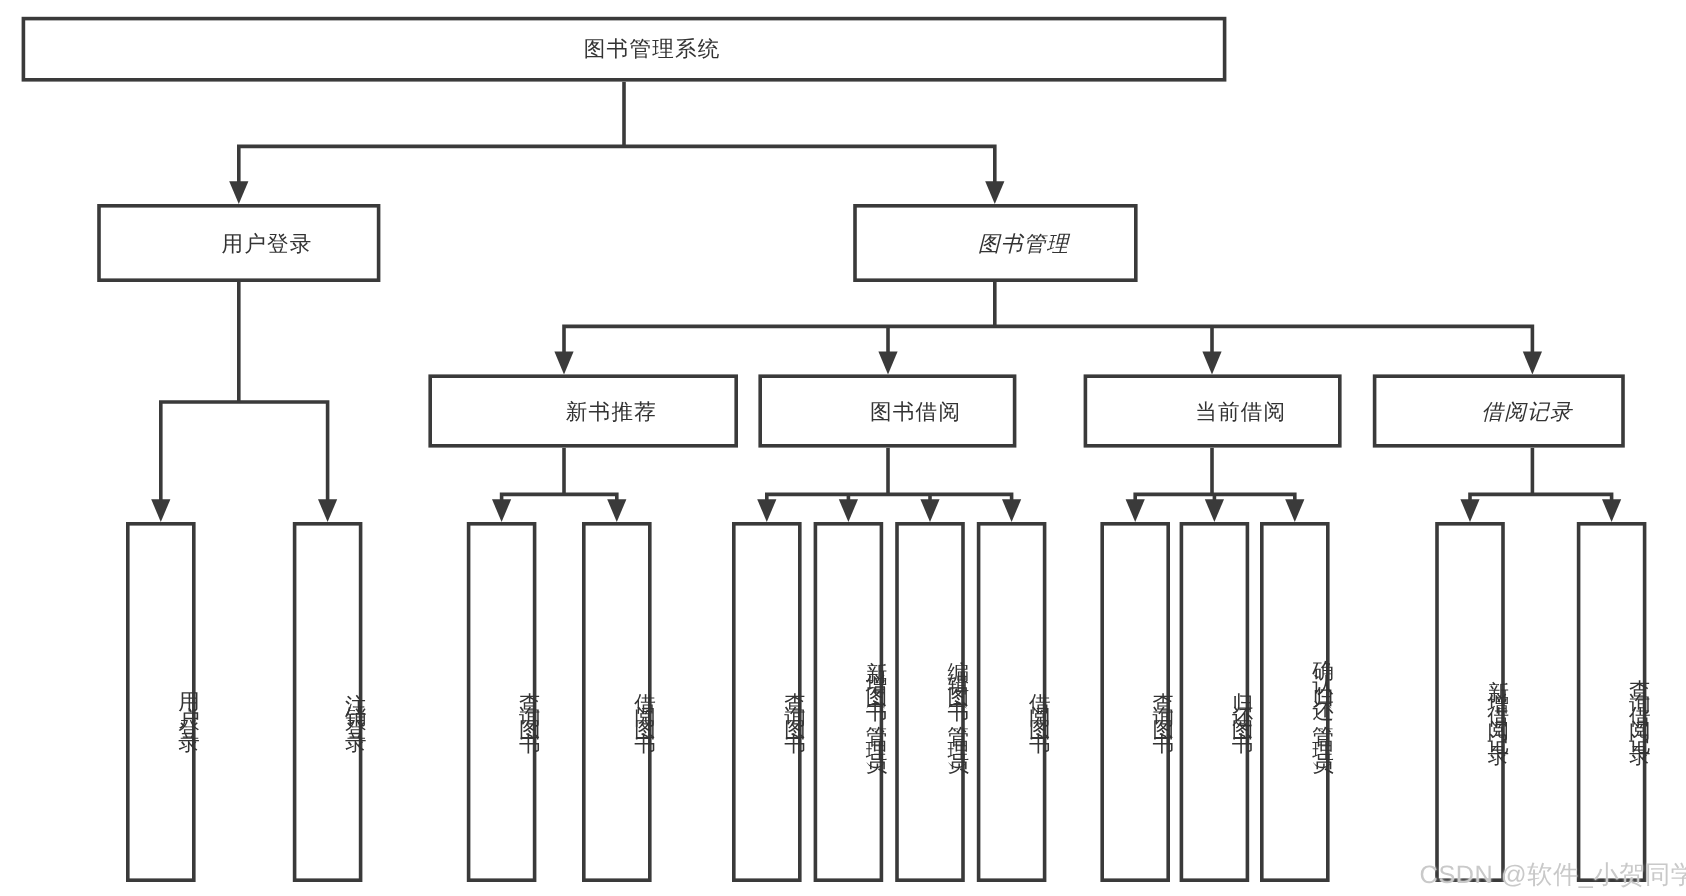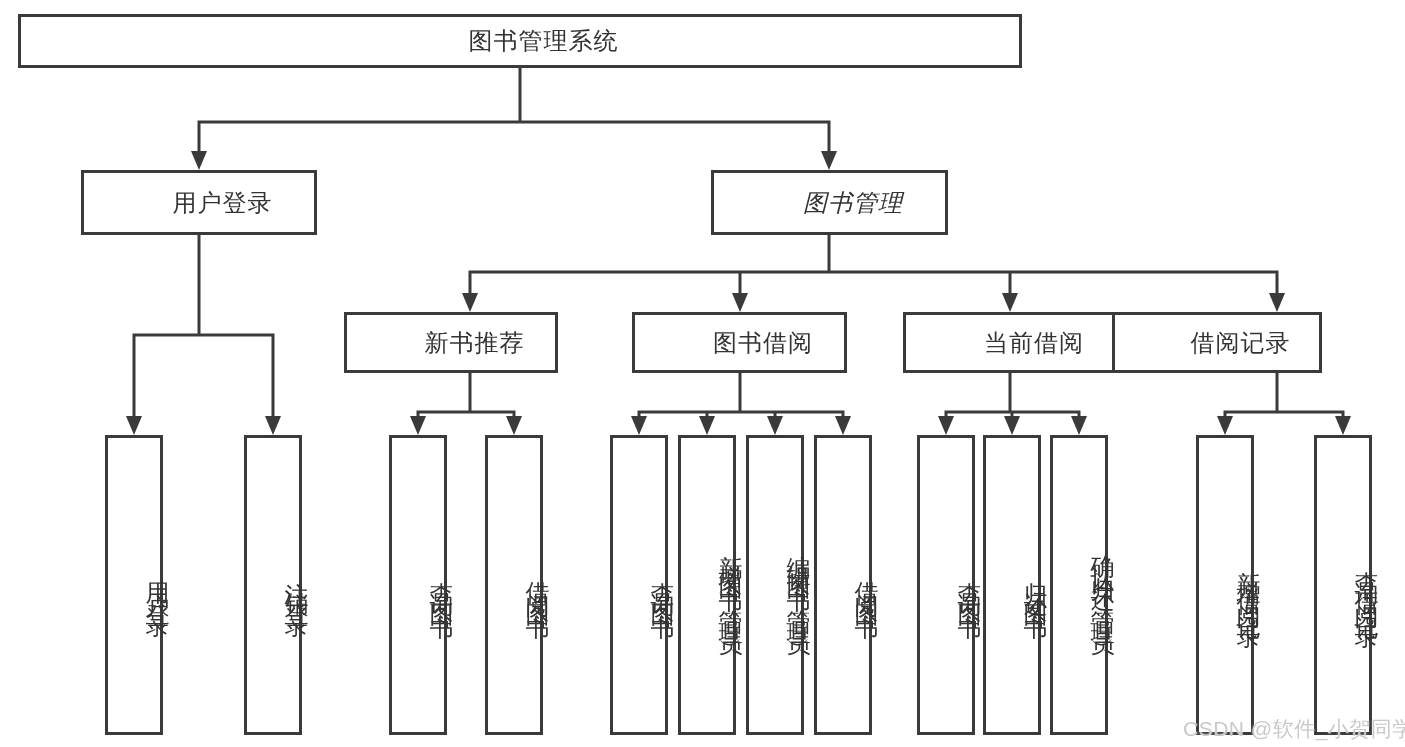--- a/index.html
+++ b/index.html
@@ -25,21 +25,21 @@
   }
   .connectors polygon{
     fill:var(--line);stroke:none;
   }
   .node{
     position:absolute;z-index:1;
     background:var(--bg);
     border:3px solid var(--line);
     display:flex;align-items:center;justify-content:center;
     color:var(--text);
-    font-size:24px;
+    font-size:18px;
     letter-spacing:1px;
     padding-left:47px;
   }
   .leaf{
     width:58px;top:435px;height:300px;
   }
   .leaf .vtext{
     writing-mode:vertical-lr;
     text-orientation:mixed;
     letter-spacing:11px;
@@ -113,30 +113,30 @@
     <span>图书管理系统</span>
   </div>
 
   <div class="node" style="left:81px;top:170px;width:236px;height:65px;">
     <span>用户登录</span>
   </div>
   <div class="node" style="left:711px;top:170px;width:237px;height:65px;font-style:italic;">
     <span>图书管理</span>
   </div>
 
-  <div class="node" style="left:344px;top:312px;width:214px;height:61px;">
+  <div class="node" style="left:357px;top:312px;width:258px;height:61px;">
     <span>新书推荐</span>
   </div>
   <div class="node" style="left:903px;top:312px;width:215px;height:61px;">
     <span>当前借阅</span>
   </div>
   <div class="node" style="left:632px;top:312px;width:215px;height:61px;">
     <span>图书借阅</span>
   </div>
-  <div class="node" style="left:1112px;top:312px;width:210px;height:61px;">
+  <div class="node" style="left:1144px;top:312px;width:210px;height:61px;font-style:italic;">
     <span>借阅记录</span>
   </div>
 
   <div class="node leaf" style="left:105px;">
     <span class="vtext">用户登录</span>
   </div>
   <div class="node leaf" style="left:244px;">
     <span class="vtext">注销登录</span>
   </div>
 

